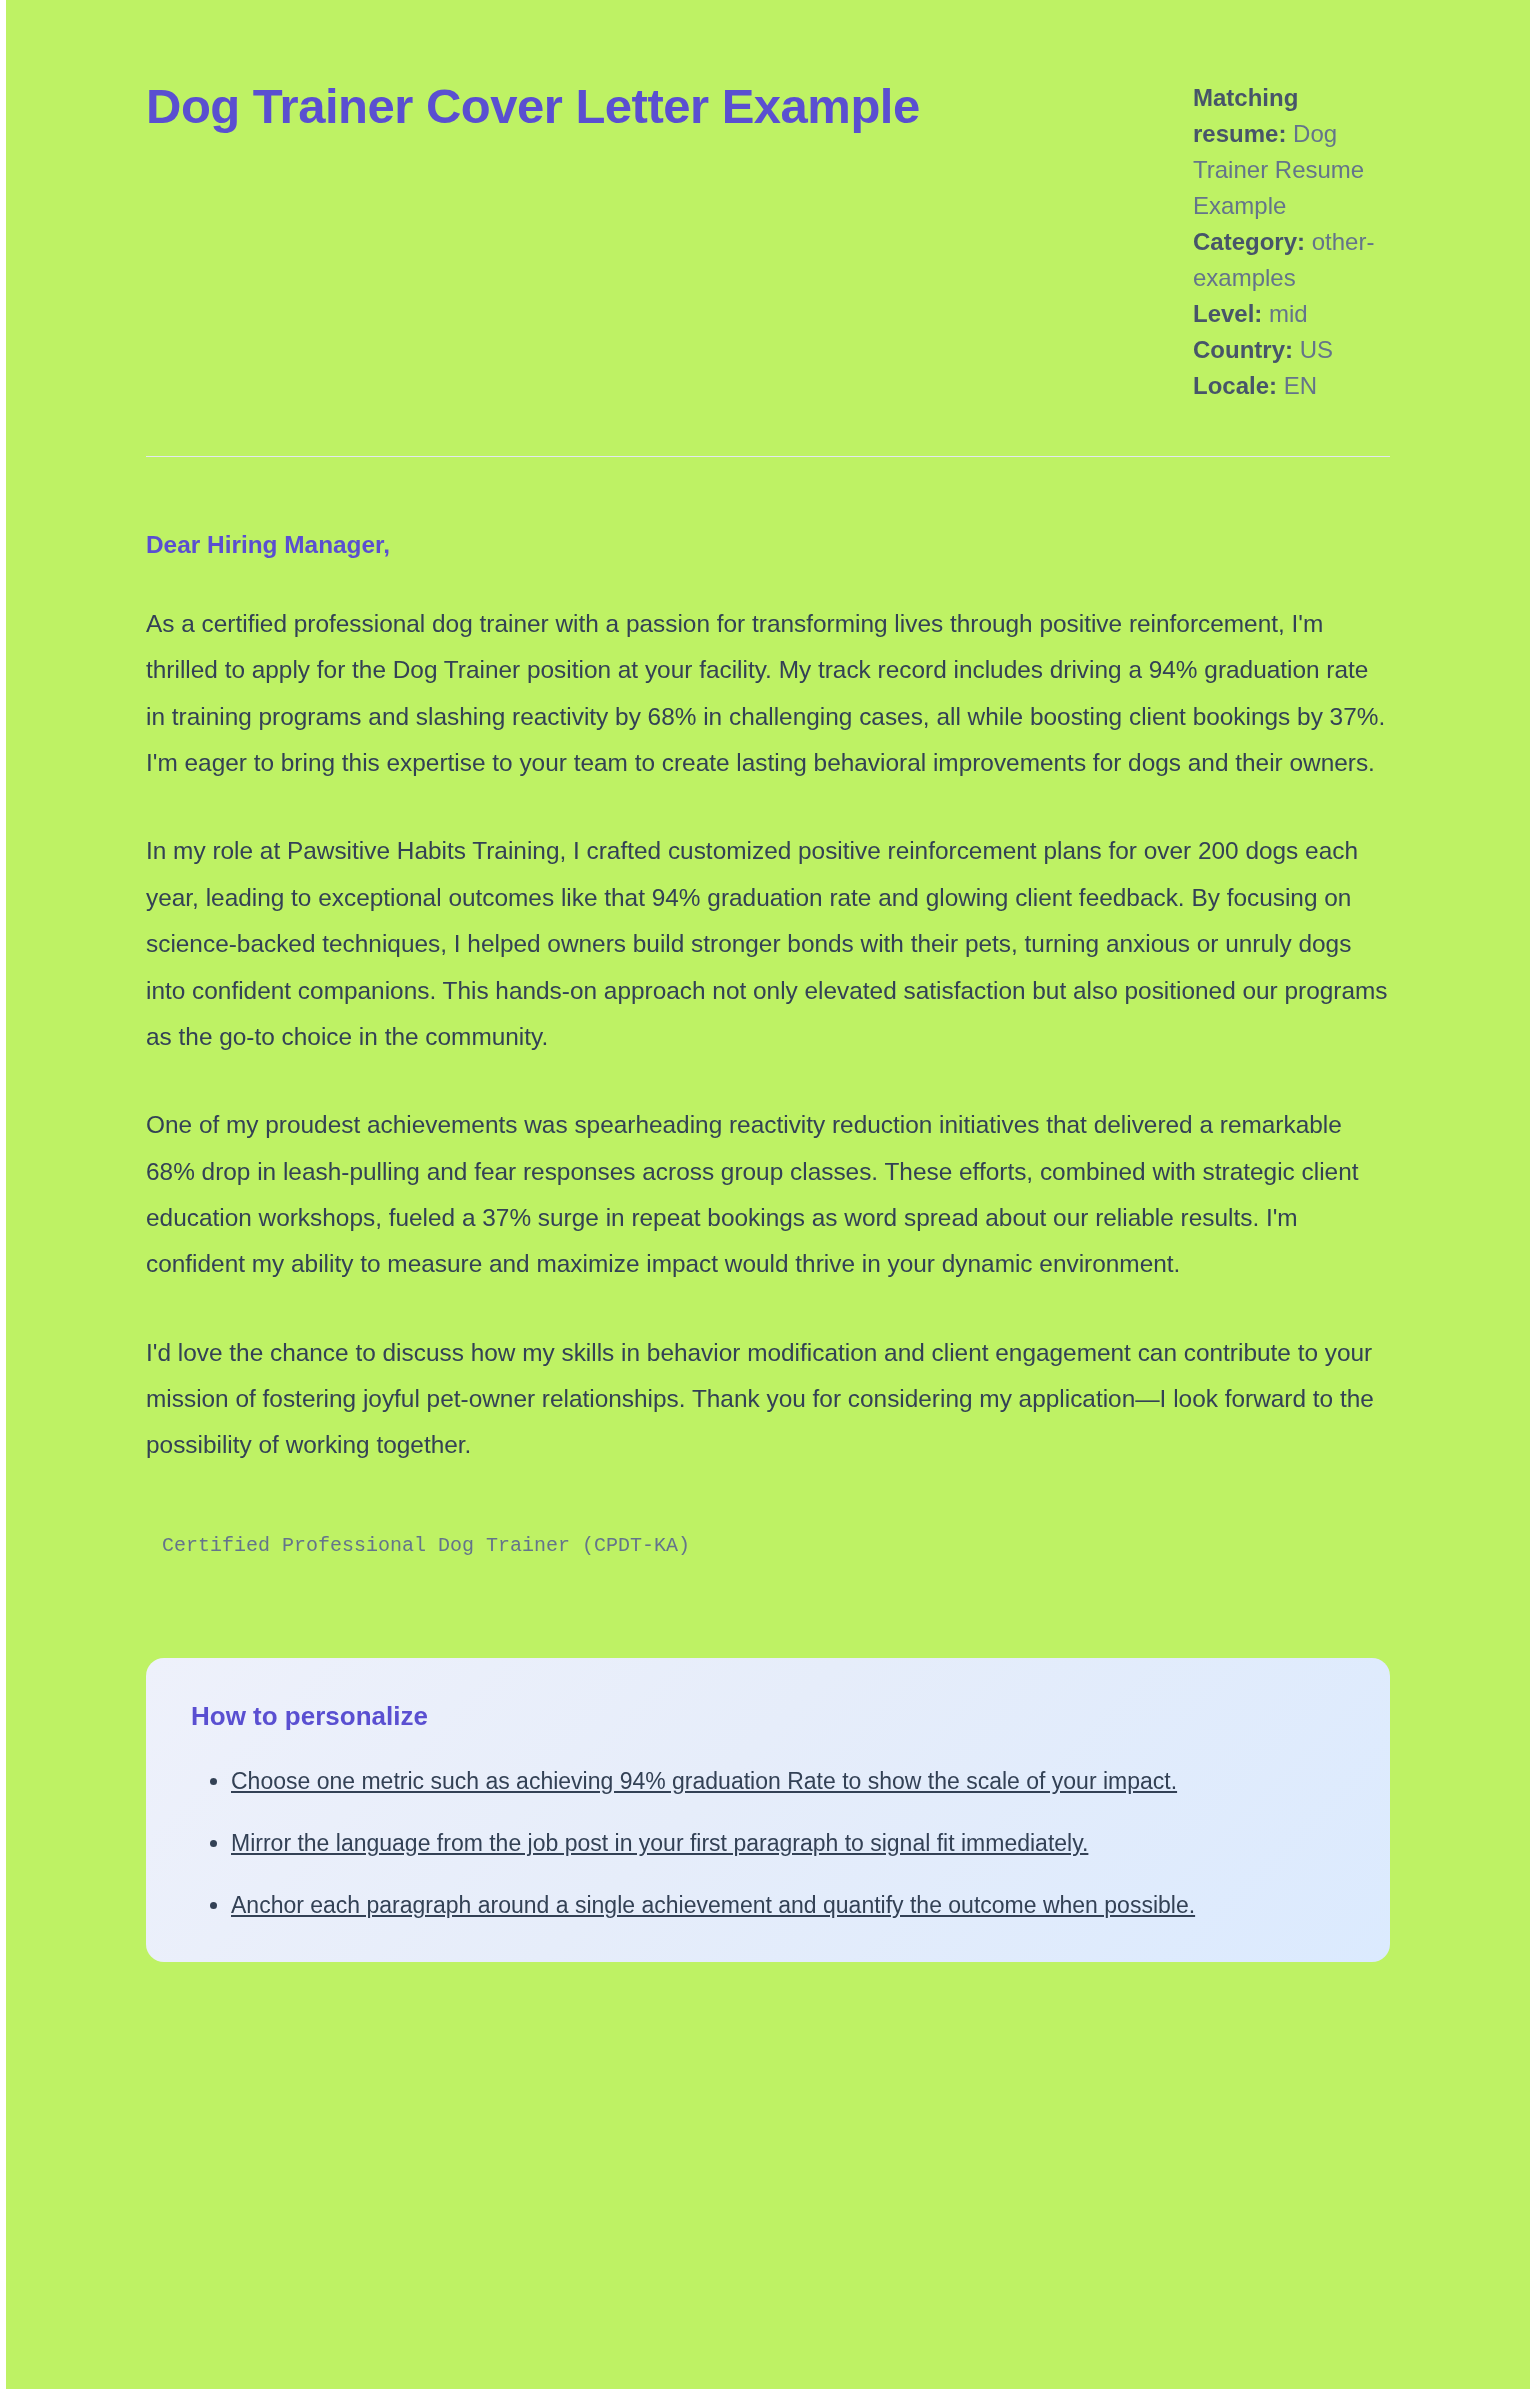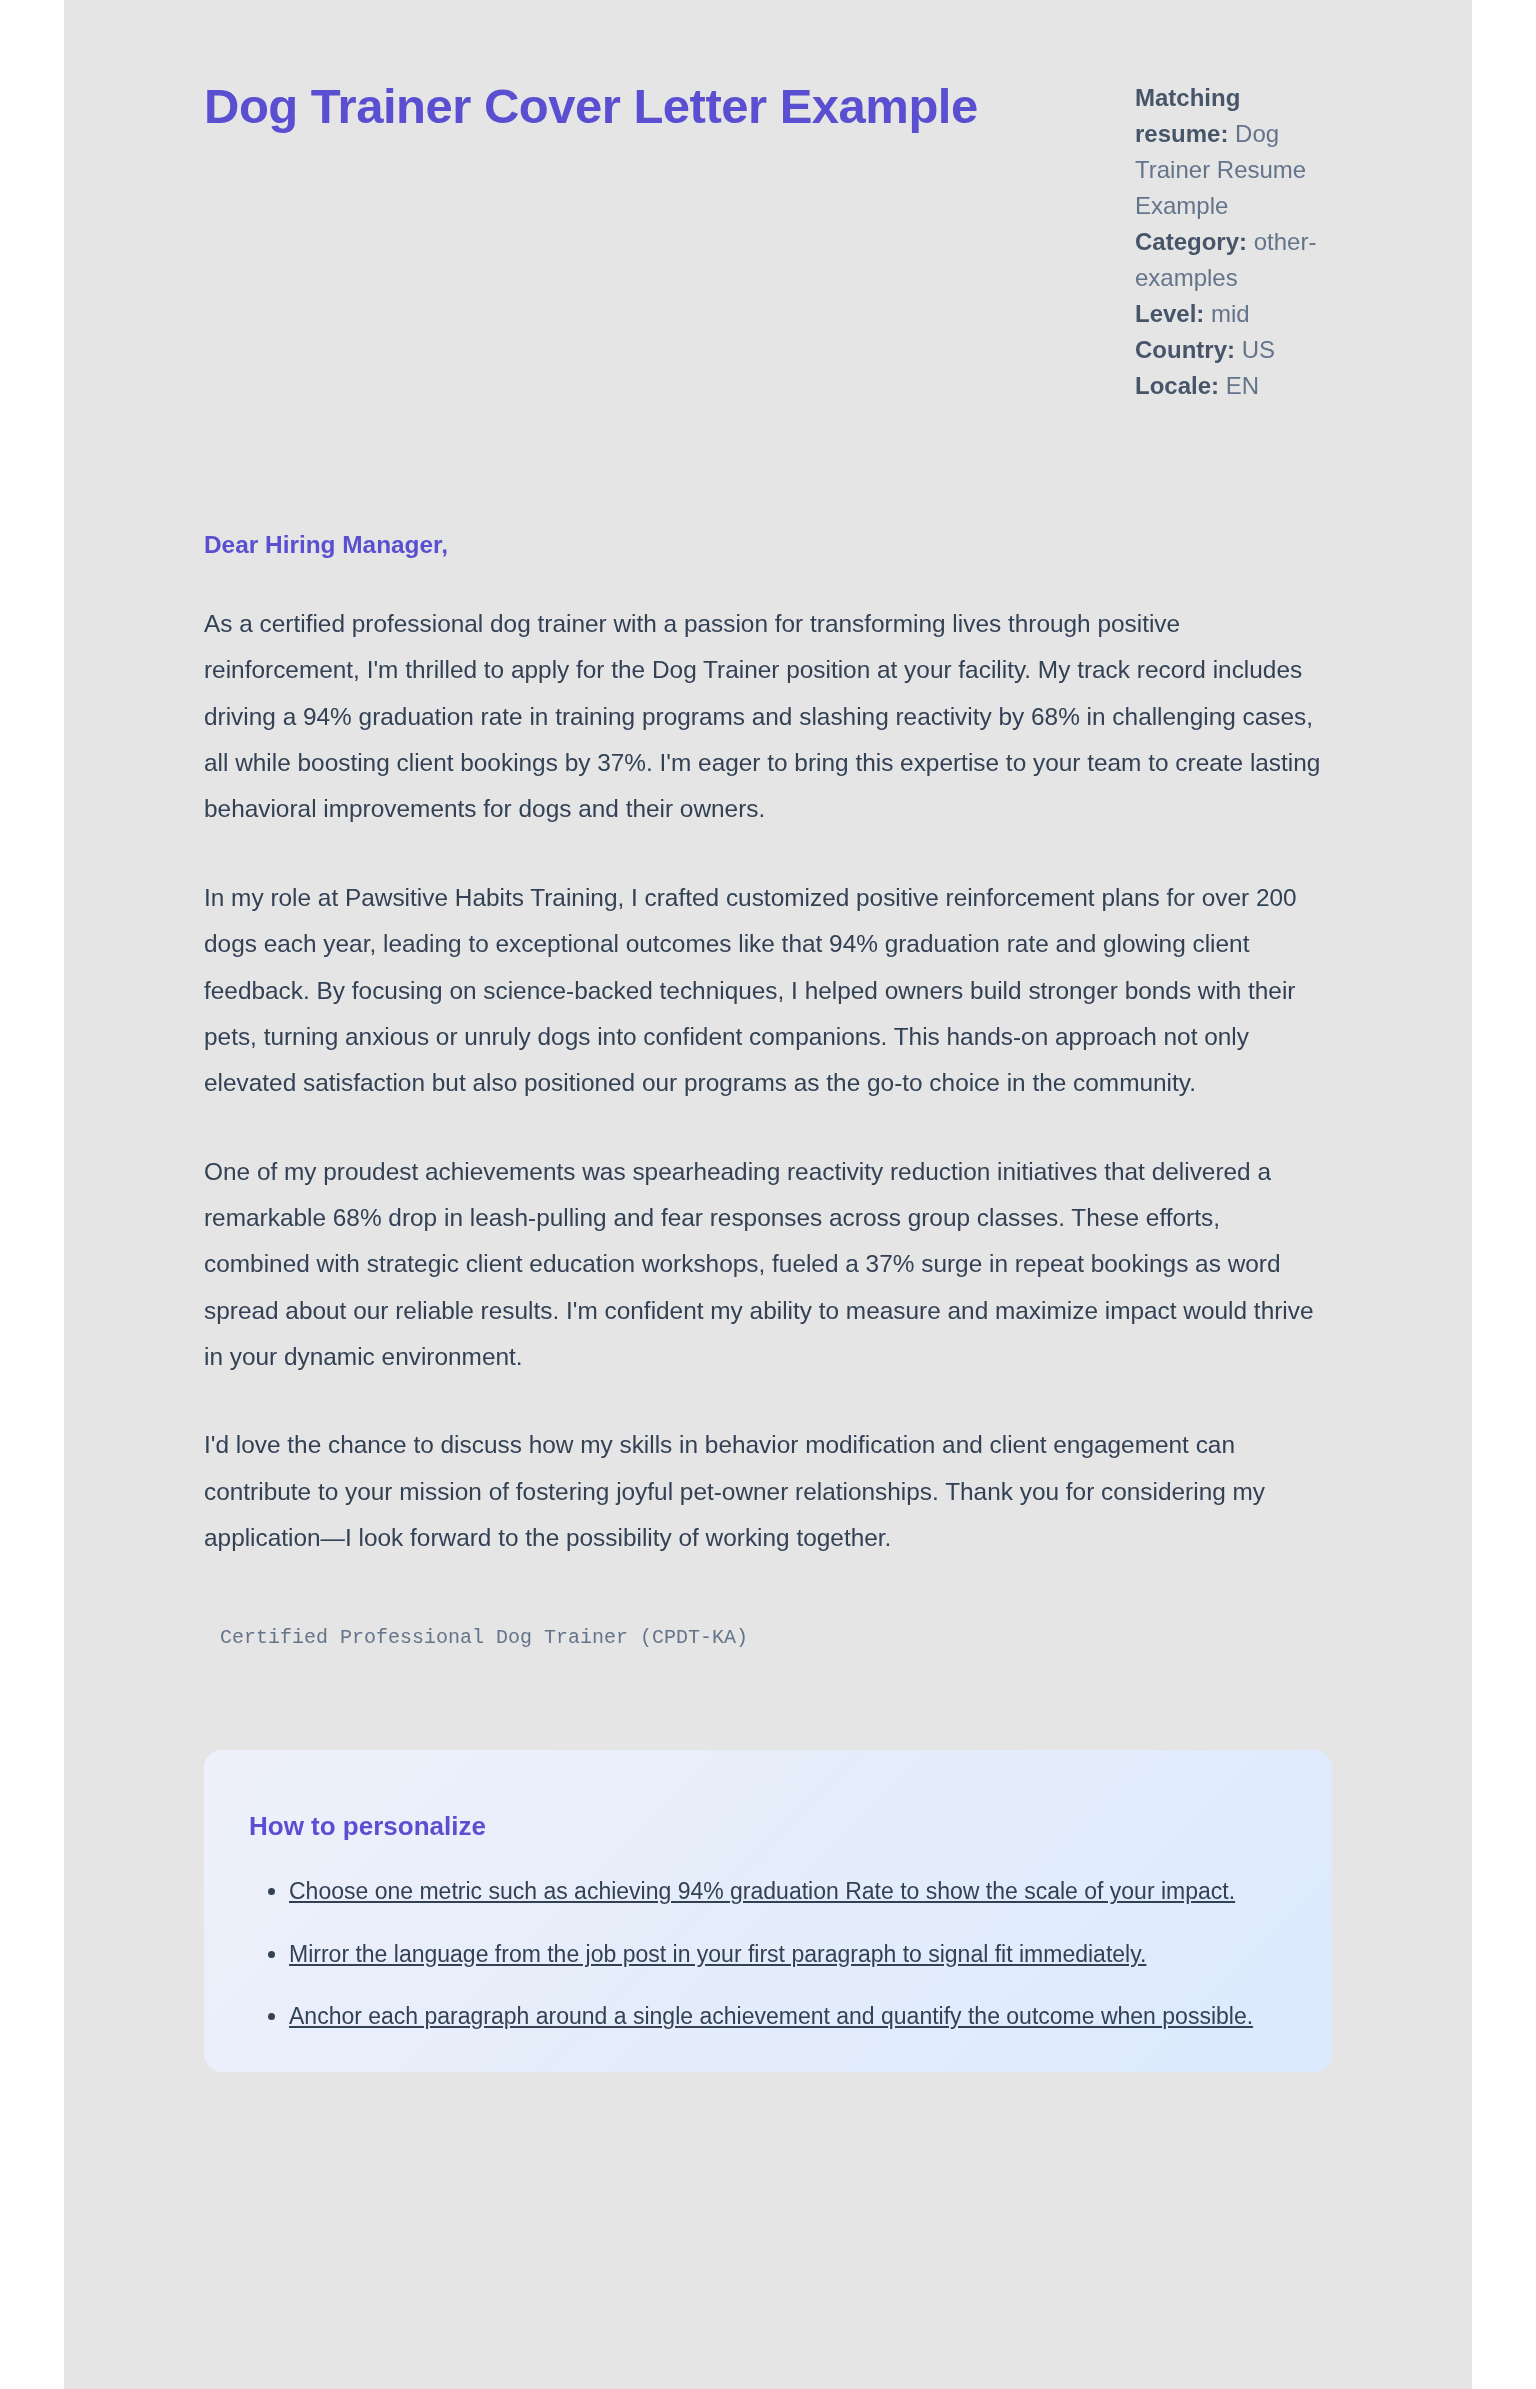--- a/index.html
+++ b/index.html
@@ -4,25 +4,25 @@
 <style>
   * { box-sizing: border-box; }
   html, body {
     margin: 0;
     padding: 0;
     background: #ffffff;
     font-family: "Liberation Sans", sans-serif;
     color: #334155;
   }
   .page {
-    width: 1408px;
+    width: 1524px;
     min-height: 2389px;
     margin: 0 auto;
     padding: 80px 140px 72px 140px;
-    background: #e5e5e5;
+    background: #bef264;
   }
   
   .header {
     display: flex;
     justify-content: space-between;
     align-items: flex-start;
     gap: 36px;
   }
   .header-left { flex: 1 1 auto; }
   .page-title {
@@ -84,21 +84,21 @@
   .signature-title {
     margin: 16px;
     font-size: 20px;
     color: #64748b;
     font-family: Liberation Mono, monospace;
   }
   
   .tips-card {
     margin-top: 101px;
     border-radius: 18px;
-    padding: 61px 45px 36px 45px;
+    padding: 43px 45px 36px 45px;
     background: linear-gradient(135deg, #eef1fb 0%, #e6edfa 45%, #dbeafe 100%);
   }
   .tips-heading {
     margin: 0 0 29px 0;
     font-size: 26px;
     font-weight: 700;
     color: #5a4fd1;
   }
   .tips-list {
     margin: 0;

